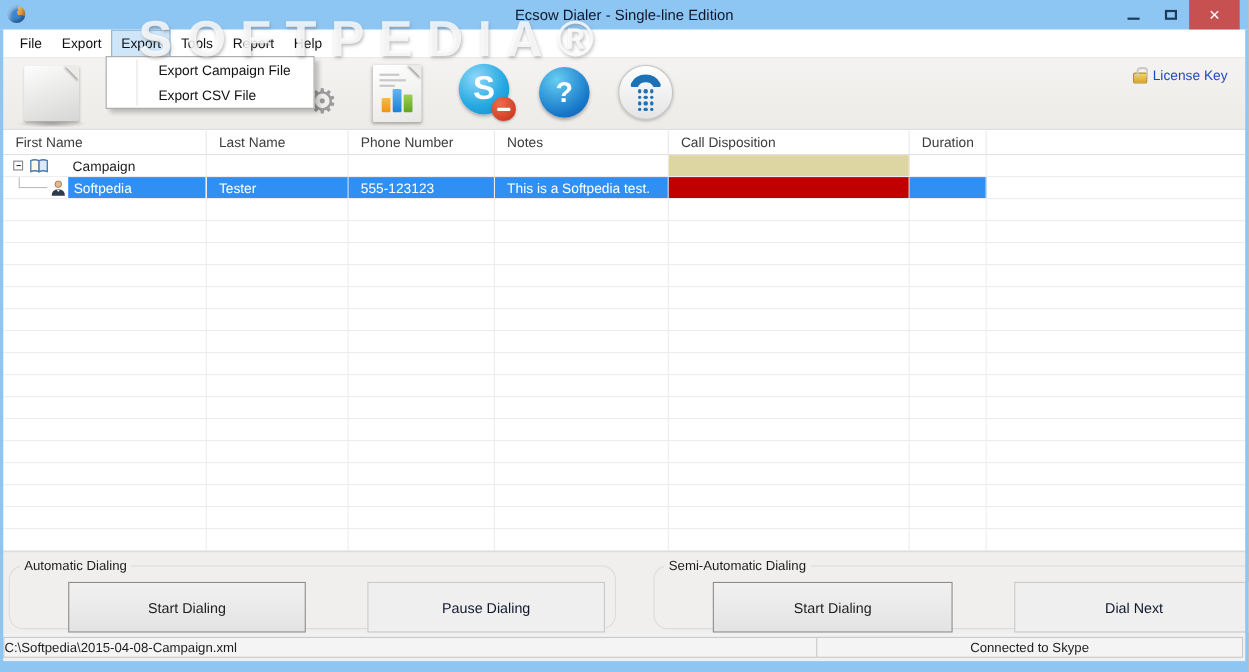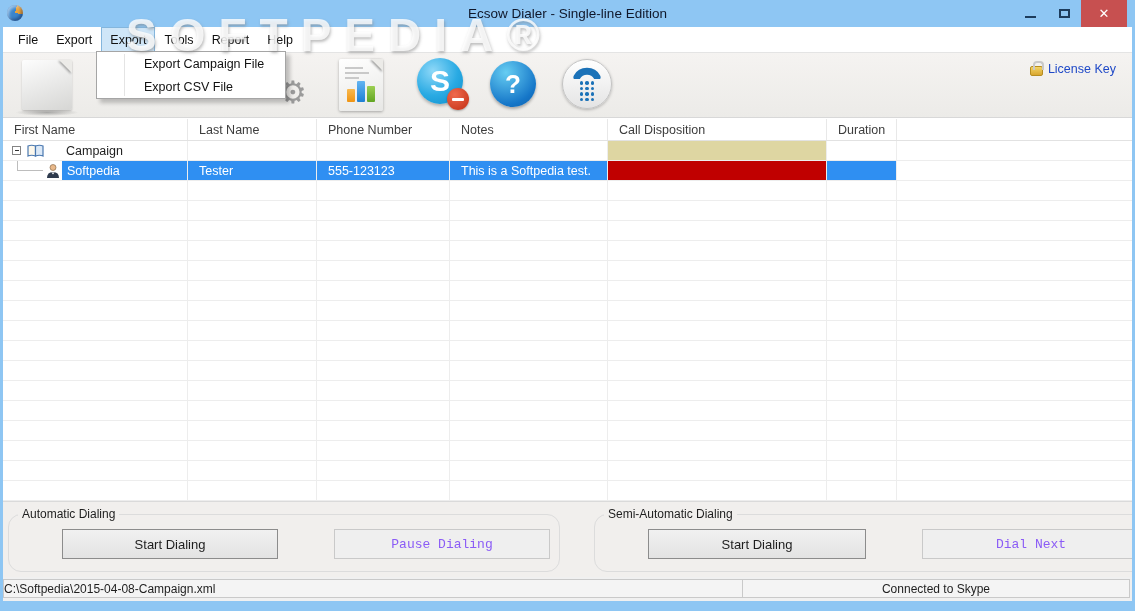--- a/index.html
+++ b/index.html
@@ -109,23 +109,23 @@
   .person-svg { position:absolute; left:43px; top:2px; }
   .book-svg { margin-left:6px; flex:none; }
 
   
   .panels { position:absolute; top:501px; left:3px; right:3px; height:76px; background:#f1efed; border-top:1px solid #dadada; }
   .group { position:absolute; top:12px; height:58px; border:1px solid #dcdcdc; border-radius:13px; }
   .group-label { position:absolute; top:-8px; left:9px; background:#f1efed; padding:0 4px; font-size:12px; color:#1e1e1e; }
   .group-auto { left:5px; width:552px; }
   .group-semi { left:591px; width:556px; }
   .group-buttons { position:absolute; left:9px; right:9px; top:14px; display:flex; gap:12px; }
-  .dial-btn { flex:1; height:30px; display:flex; align-items:center; justify-content:center; font-size:13px;
+  .dial-btn { flex:1; height:46px; display:flex; align-items:center; justify-content:center; font-size:13px;
     background:linear-gradient(#f1f1f1,#e3e3e3); border:1px solid #8c8c8c; color:#1e1e1e; cursor:pointer;margin-left:44px; }
-  .dial-btn.disabled { background:#efefef; border-color:#c9c9c9; color:#8b5cf6;font-family:Liberation Mono, monospace; }
+  .dial-btn.disabled { background:#efefef; border-color:#c9c9c9; color:#0f172a; }
 
   
   .statusbar { position:absolute; top:577px; left:3px; right:3px; height:24px; background:#f0f0f0; }
   .status-cell { position:absolute; top:2px; height:19px; background:#f4f4f4; border:1px solid #c9c9c9;
     font-size:12px; color:#1e1e1e; display:flex; align-items:center; }
   .status-left { left:0; width:833px; padding-left:0; }
   .status-right { left:739px; right:2px; justify-content:center; }
 </style>
 </head>
 <body>

